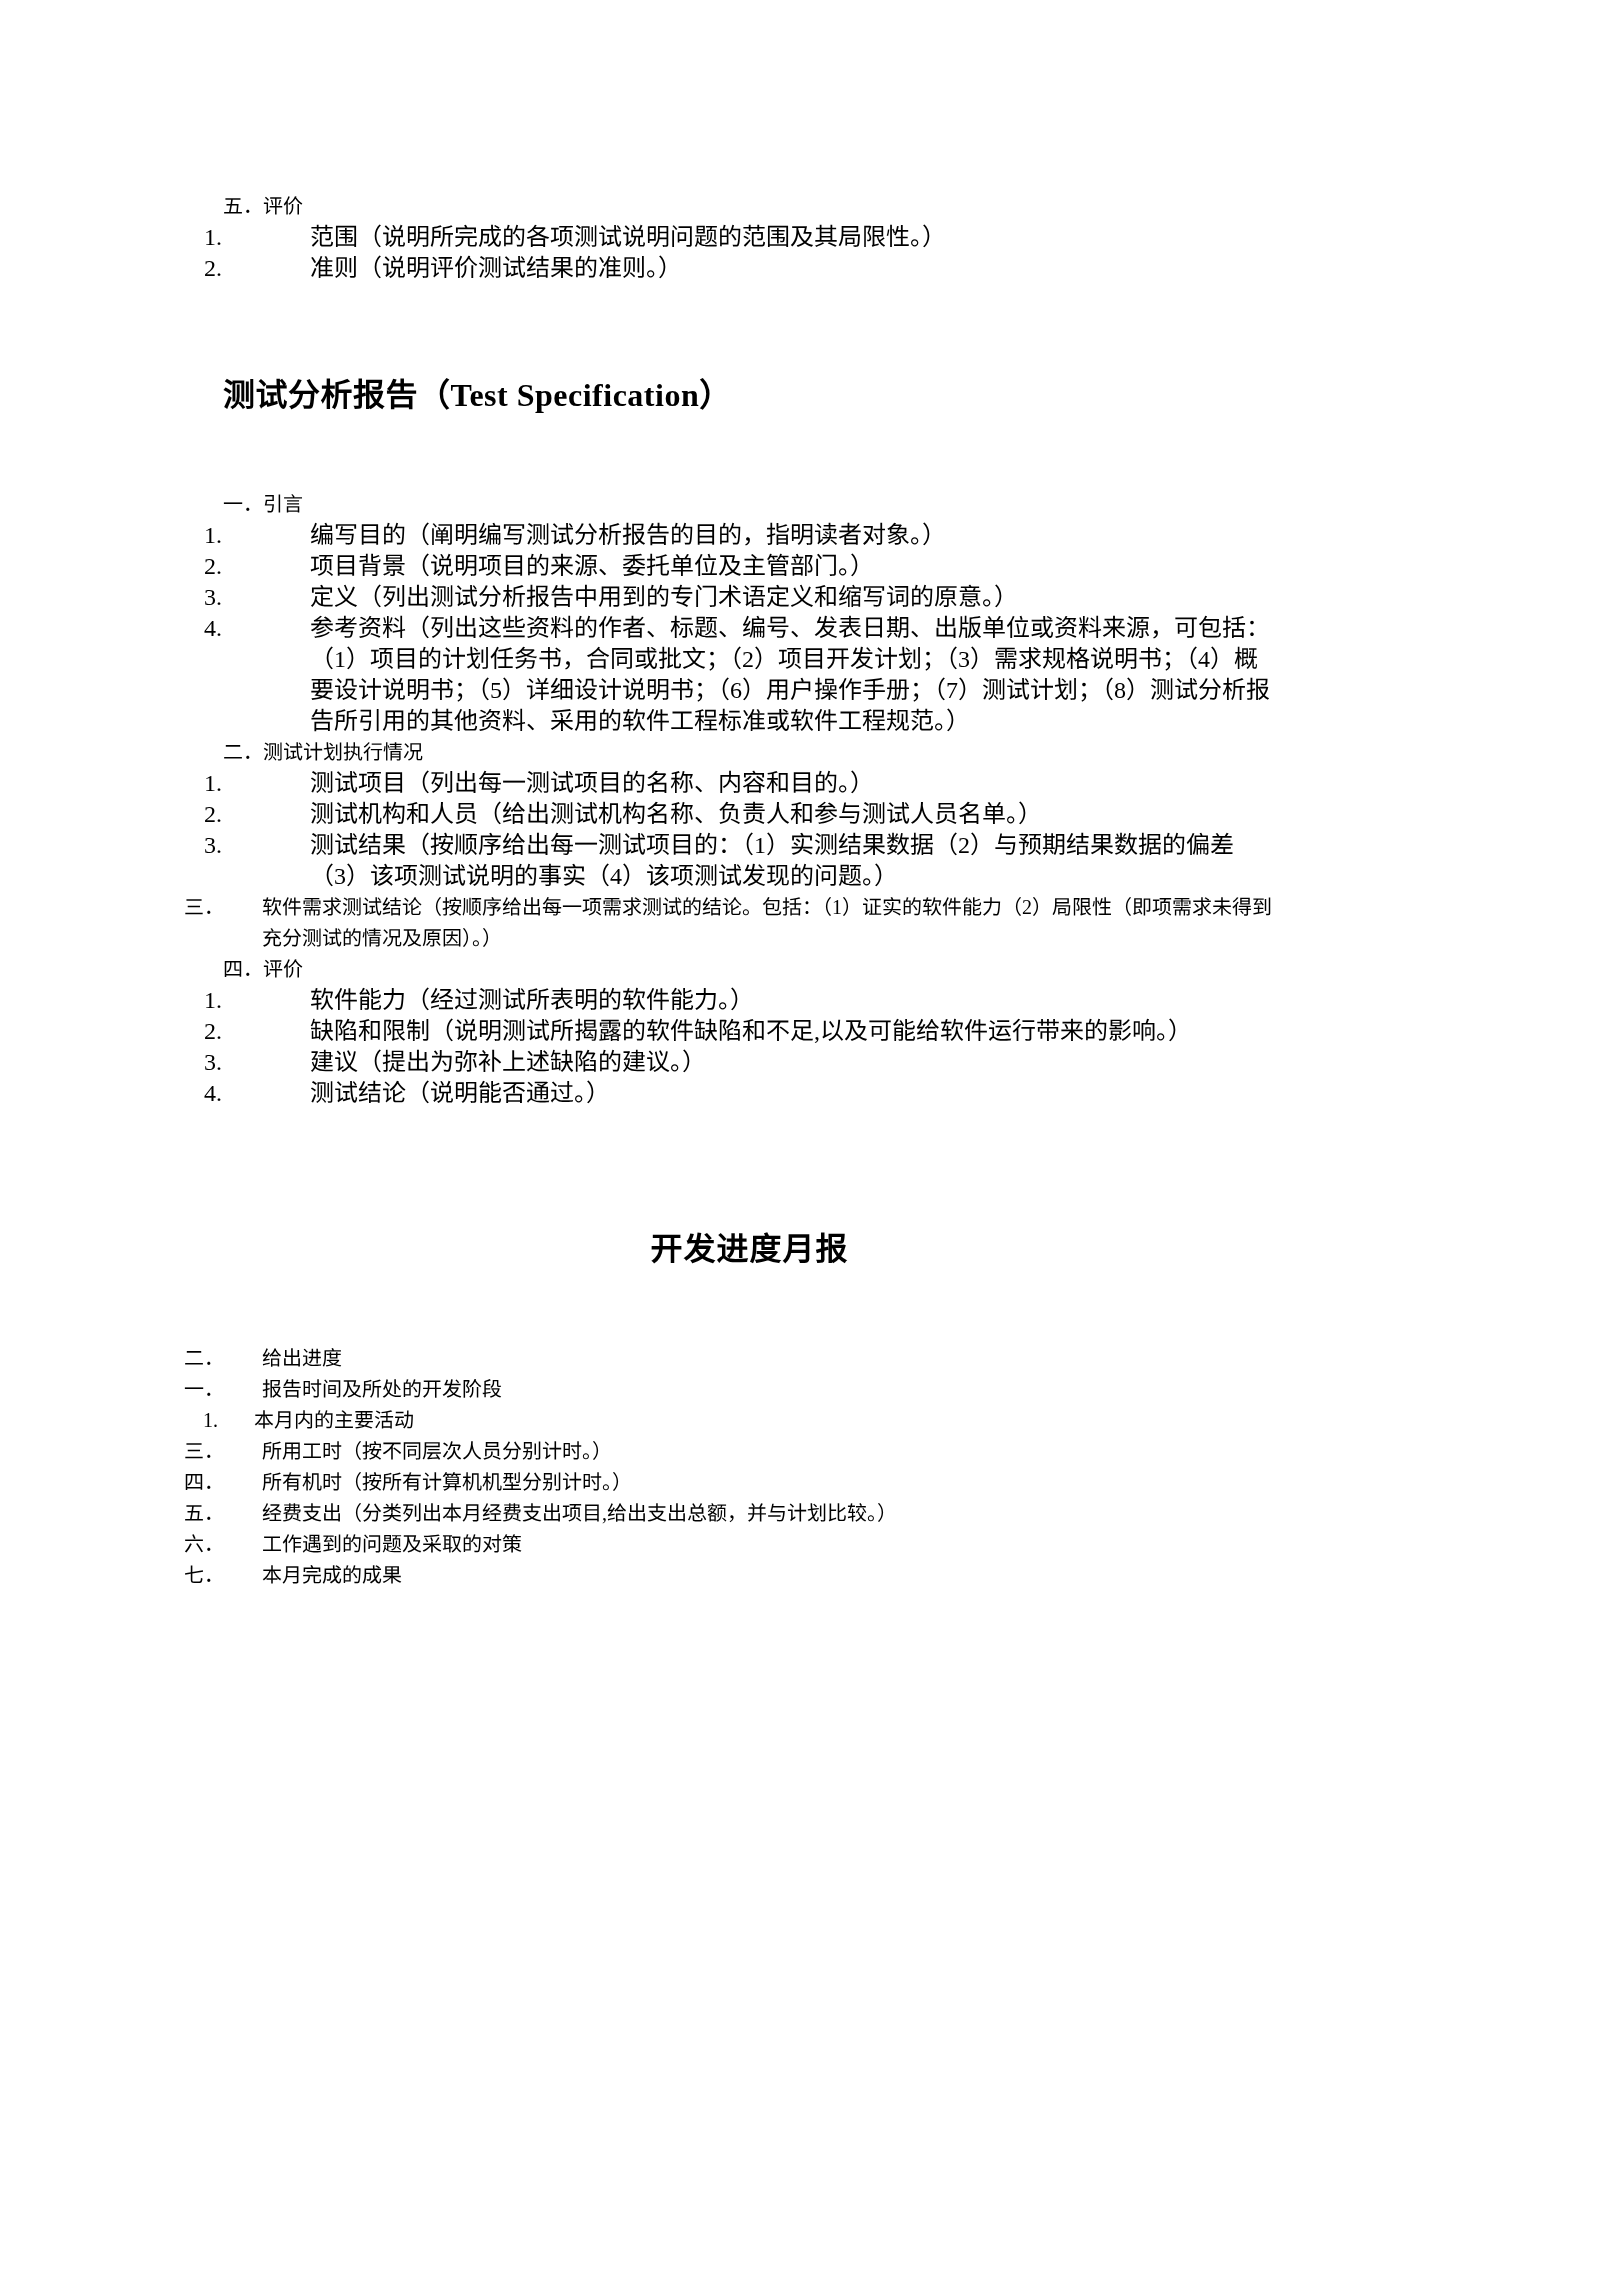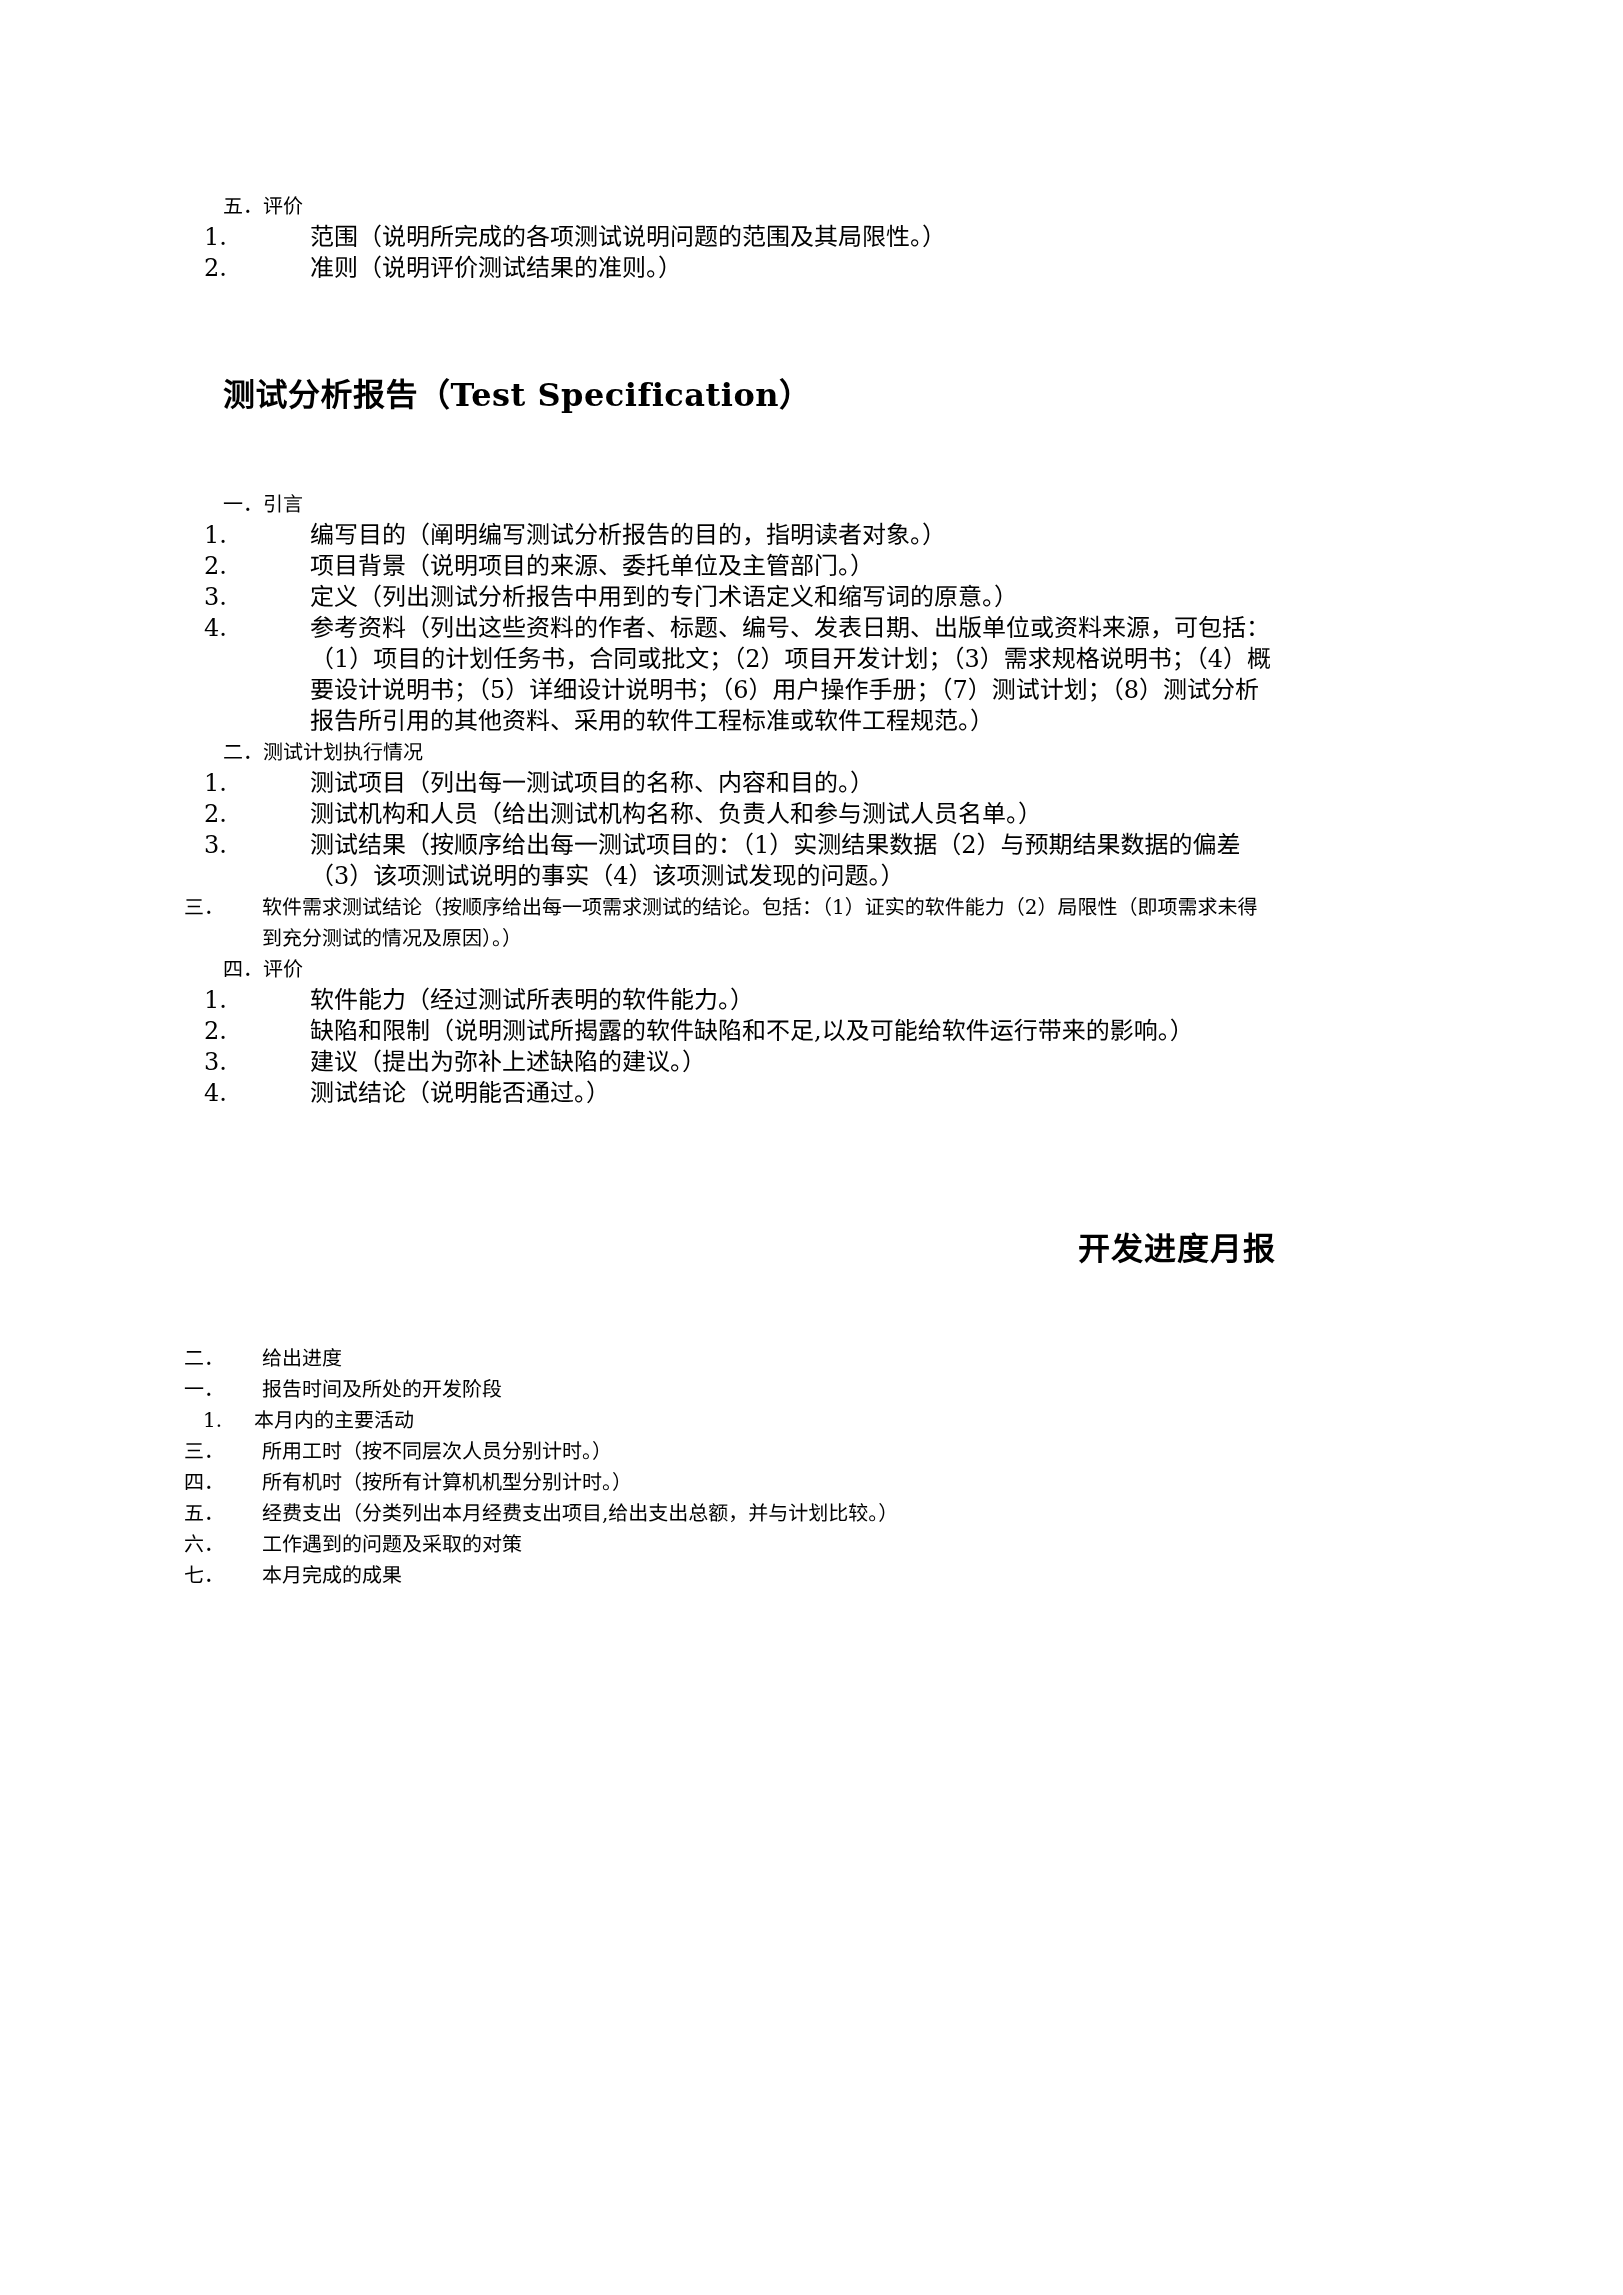--- a/index.html
+++ b/index.html
@@ -13,32 +13,33 @@
     font-family: "DejaVu Serif", "Liberation Serif", serif;
     color: #000000;
     -webkit-font-smoothing: none;
   }
   .page {
     position: relative;
     width: 1462px;
     height: 2295px;
     box-sizing: border-box;
     padding: 191px 186px 0 223px;
+    font-family: Liberation Serif, serif;
   }
   .doc-title {
     text-align: left;
     font-weight: bold;
     font-size: 32px;
     line-height: 1.25;
     letter-spacing: 0.5px;
     margin: 0;
     padding: 0;
   }
   .doc-title-2 {
-    text-align: right;
+    text-align: center;
     font-weight: bold;
     font-size: 32px;
     line-height: 1.25;
     letter-spacing: 1px;
     margin: 0;
     padding: 0;
   }
   .sec-head {
     font-size: 20px;
     line-height: 31px;

